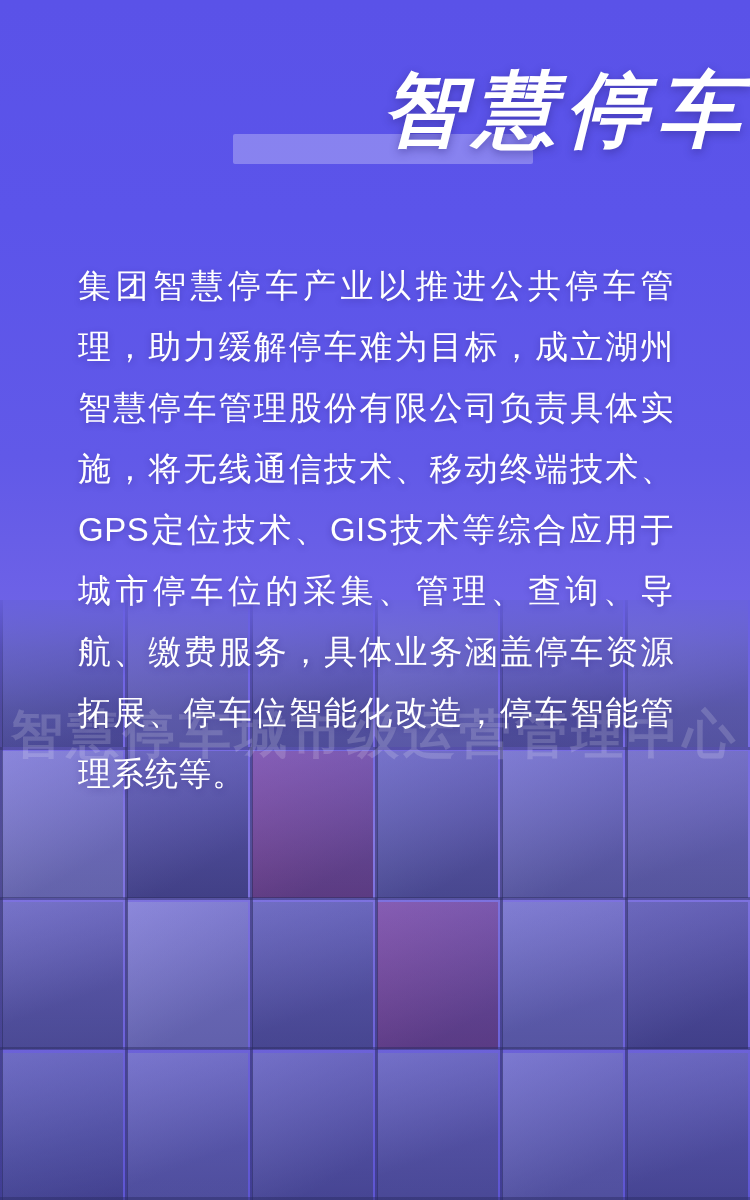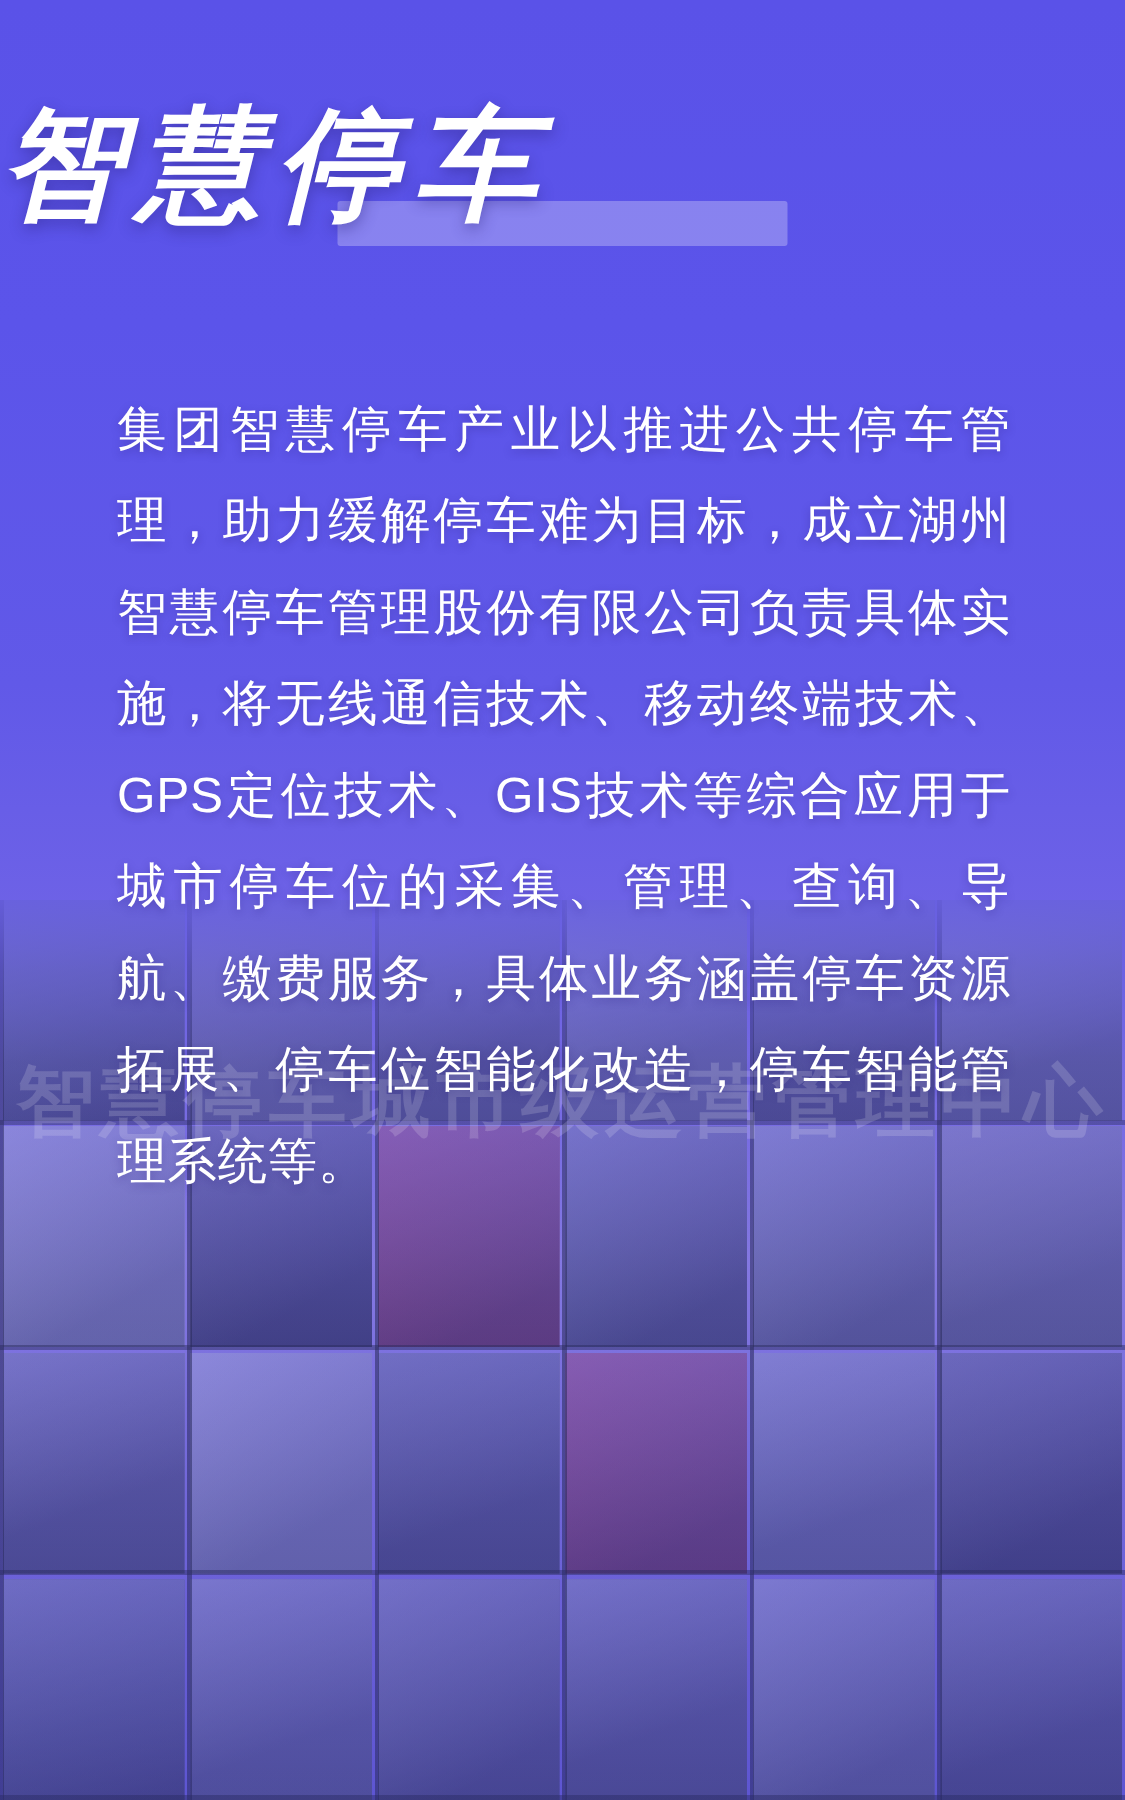--- a/index.html
+++ b/index.html
@@ -91,23 +91,23 @@
     font-weight: 700;
     color: rgba(255,255,255,0.16);
     white-space: nowrap;
     pointer-events: none;
   }
 
   
   .title-wrap {
     position: absolute;
     top: 62px;
-    left: 0;
+    left: 16px;
     right: 0;
-    text-align: left;
+    text-align: right;
     z-index: 5;
   }
   .title-plate {
     position: absolute;
     left: 50%;
     transform: translateX(-50%);
     top: 72px;
     width: 300px;
     height: 30px;
     background: rgba(255,255,255,0.28);

